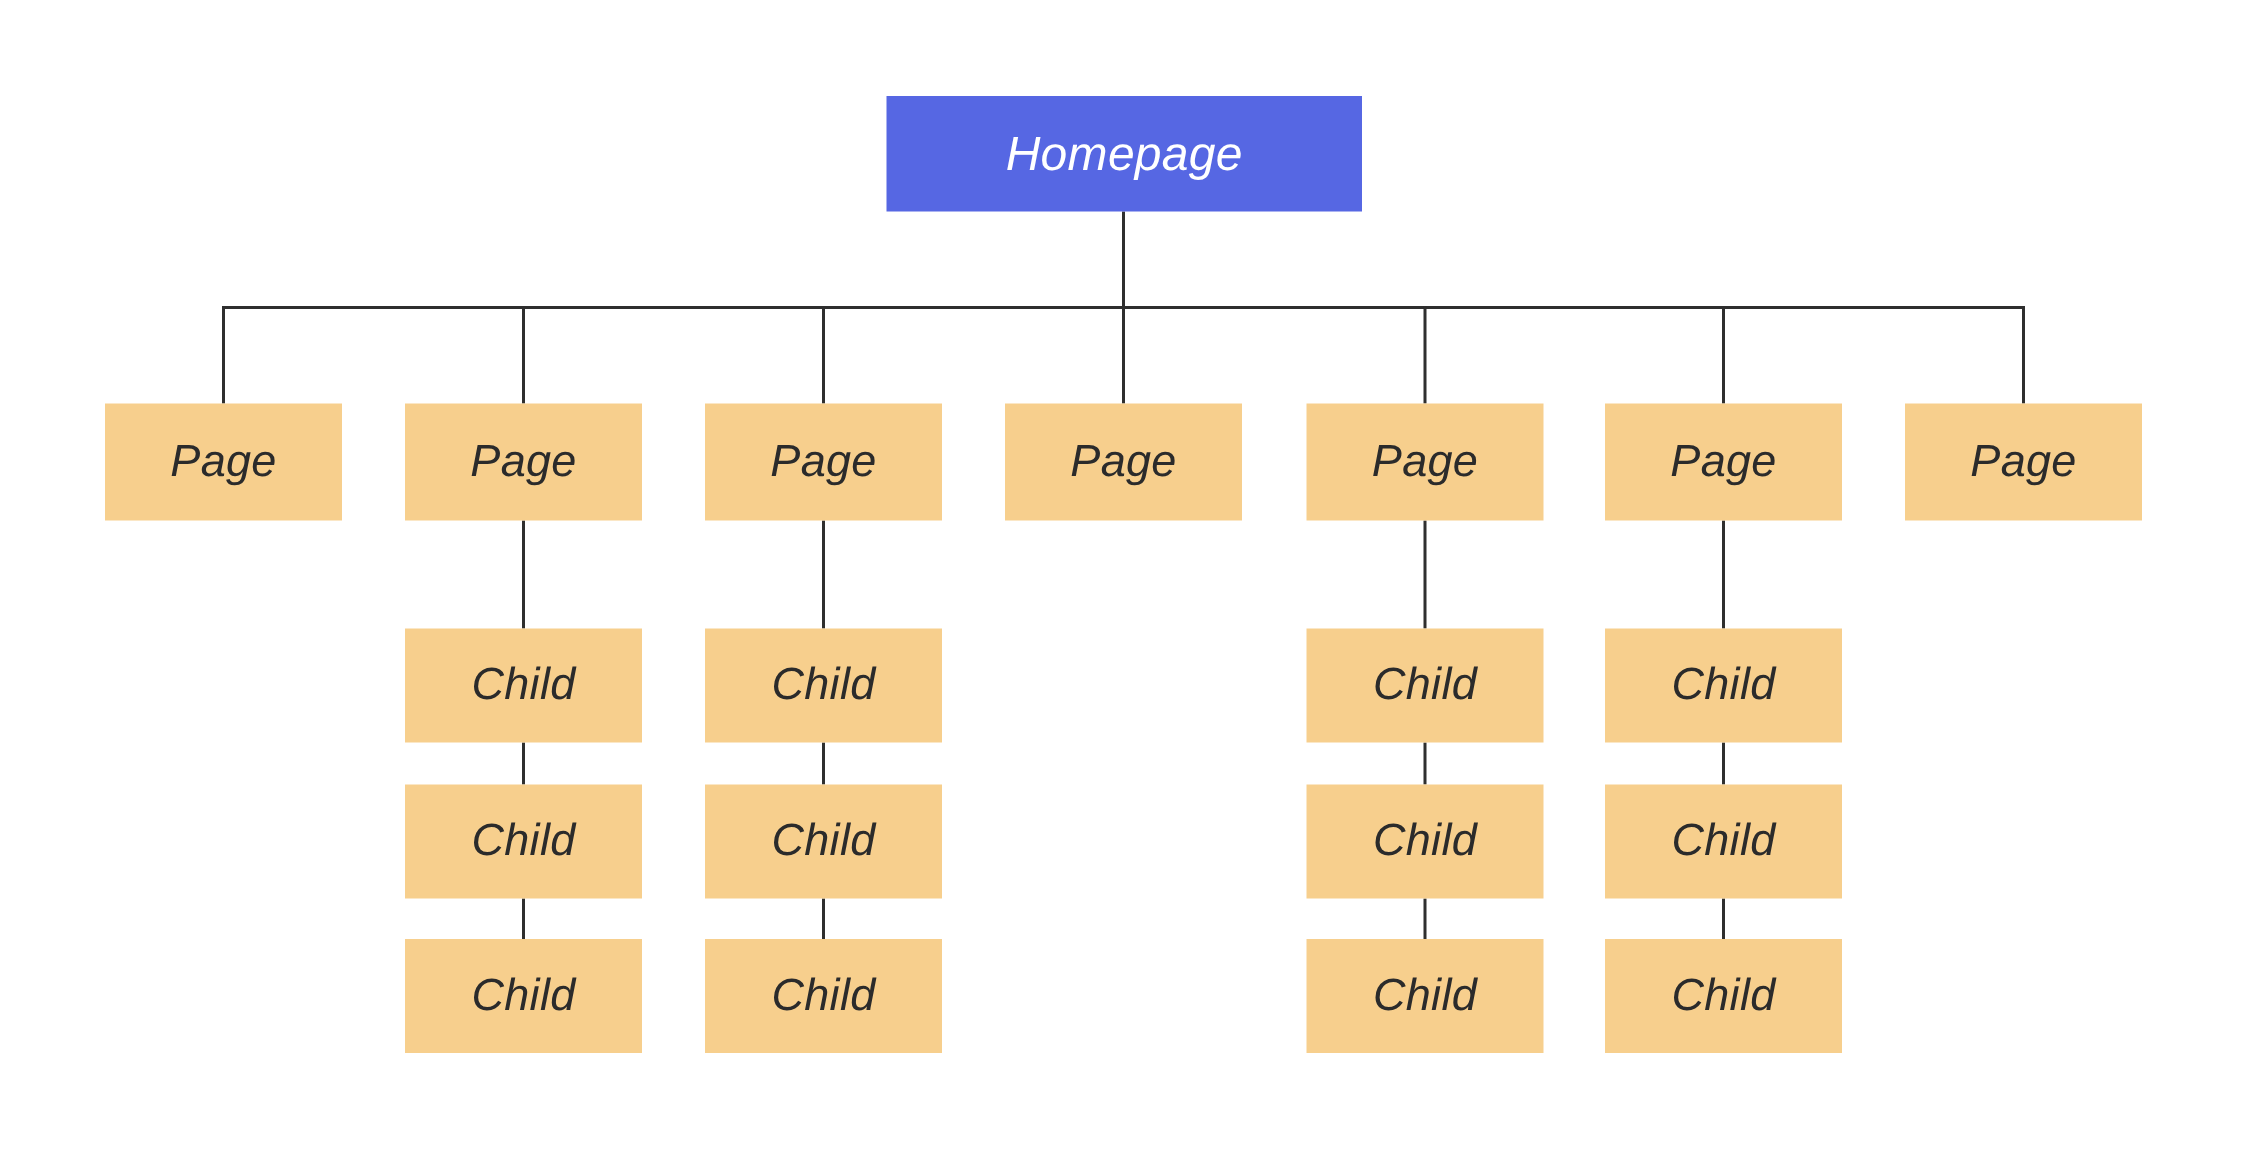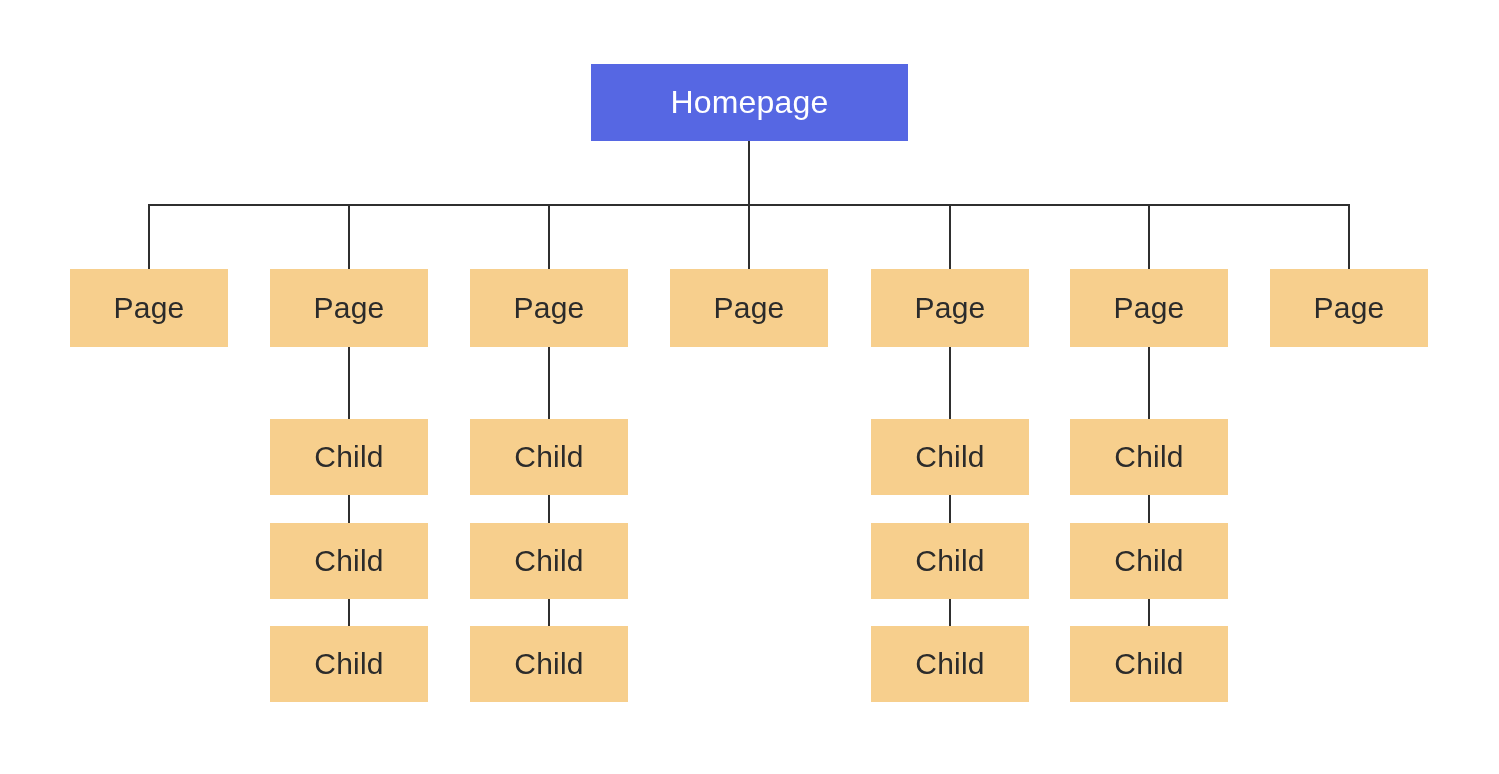--- a/index.html
+++ b/index.html
@@ -26,20 +26,21 @@
     position: absolute;
     display: flex;
     align-items: center;
     justify-content: center;
     background: var(--node-fill);
     color: var(--node-text);
     font-size: 30px;
     letter-spacing: 0.2px;
     cursor: pointer;
     user-select: none;
+    font-style: italic;
   }
   .node.root {
     background: var(--root-fill);
     color: var(--root-text);
     font-size: 32px;
   }
   .line {
     position: absolute;
     background: var(--connector);
   }

